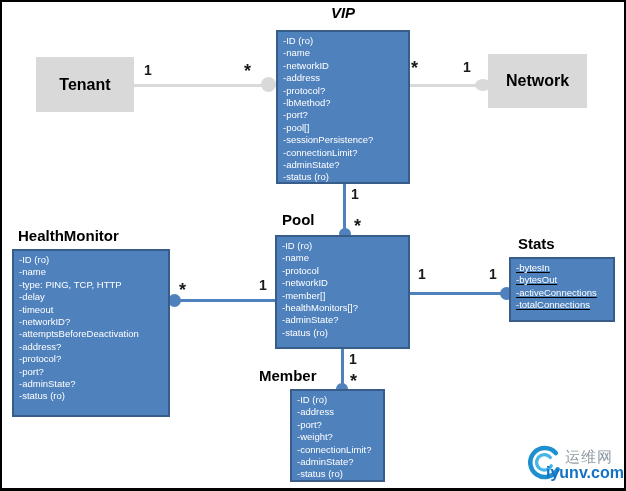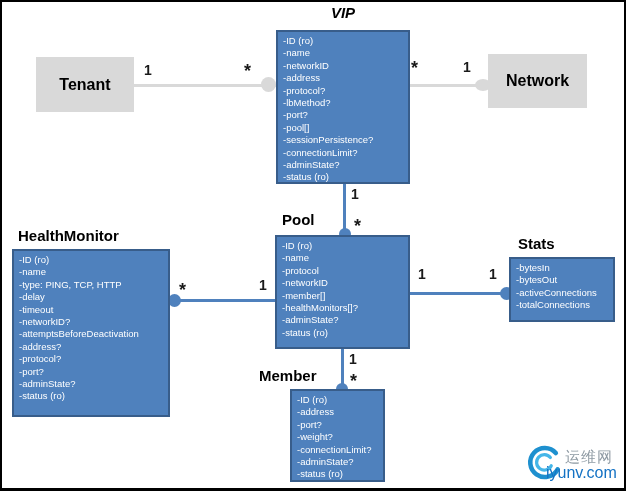--- a/index.html
+++ b/index.html
@@ -32,21 +32,21 @@
   .dot.blue{background:#4f81bd;}
   .mult{
     position:absolute;color:#1a1a1a;font-weight:600;font-size:14px;line-height:14px;
   }
   .mult.star{font-size:18px;line-height:14px;}
   .watermark{position:absolute;left:522px;top:438px;width:100px;height:48px;}
   .watermark .cn{
     position:absolute;left:41px;top:8px;font-size:15px;color:#8e9aa3;letter-spacing:1px;
   }
   .watermark .domain{
-    position:absolute;left:22px;top:24px;font-size:16px;font-weight:normal;color:#1472c4;
+    position:absolute;left:22px;top:24px;font-size:16px;font-weight:bold;color:#1472c4;
   }
   .watermark svg{position:absolute;left:0;top:2px;}
 </style>
 </head>
 <body>
 
 <div class="canvas">
 
   <div class="etitle centered" style="left:274px;top:2px;width:134px;font-style:italic;">VIP</div>
   <div class="etitle" style="left:280px;top:209px;">Pool</div>
@@ -131,21 +131,21 @@
         <div class="field-line">-networkID?</div>
         <div class="field-line">-attemptsBeforeDeactivation</div>
         <div class="field-line">-address?</div>
         <div class="field-line">-protocol?</div>
         <div class="field-line">-port?</div>
         <div class="field-line">-adminState?</div>
         <div class="field-line">-status (ro)</div>
       </div>
   </div>
 
-  <div class="entity" style="left:507px;top:255px;width:106px;height:65px;">
+  <div class="entity" style="left:507px;top:255px;width:106px;height:65px;text-decoration:underline;">
     <div class="fields">
         <div class="field-line">-bytesIn</div>
         <div class="field-line">-bytesOut</div>
         <div class="field-line">-activeConnections</div>
         <div class="field-line">-totalConnections</div>
       </div>
   </div>
 
   <div class="entity" style="left:288px;top:387px;width:95px;height:93px;">
     <div class="fields">

